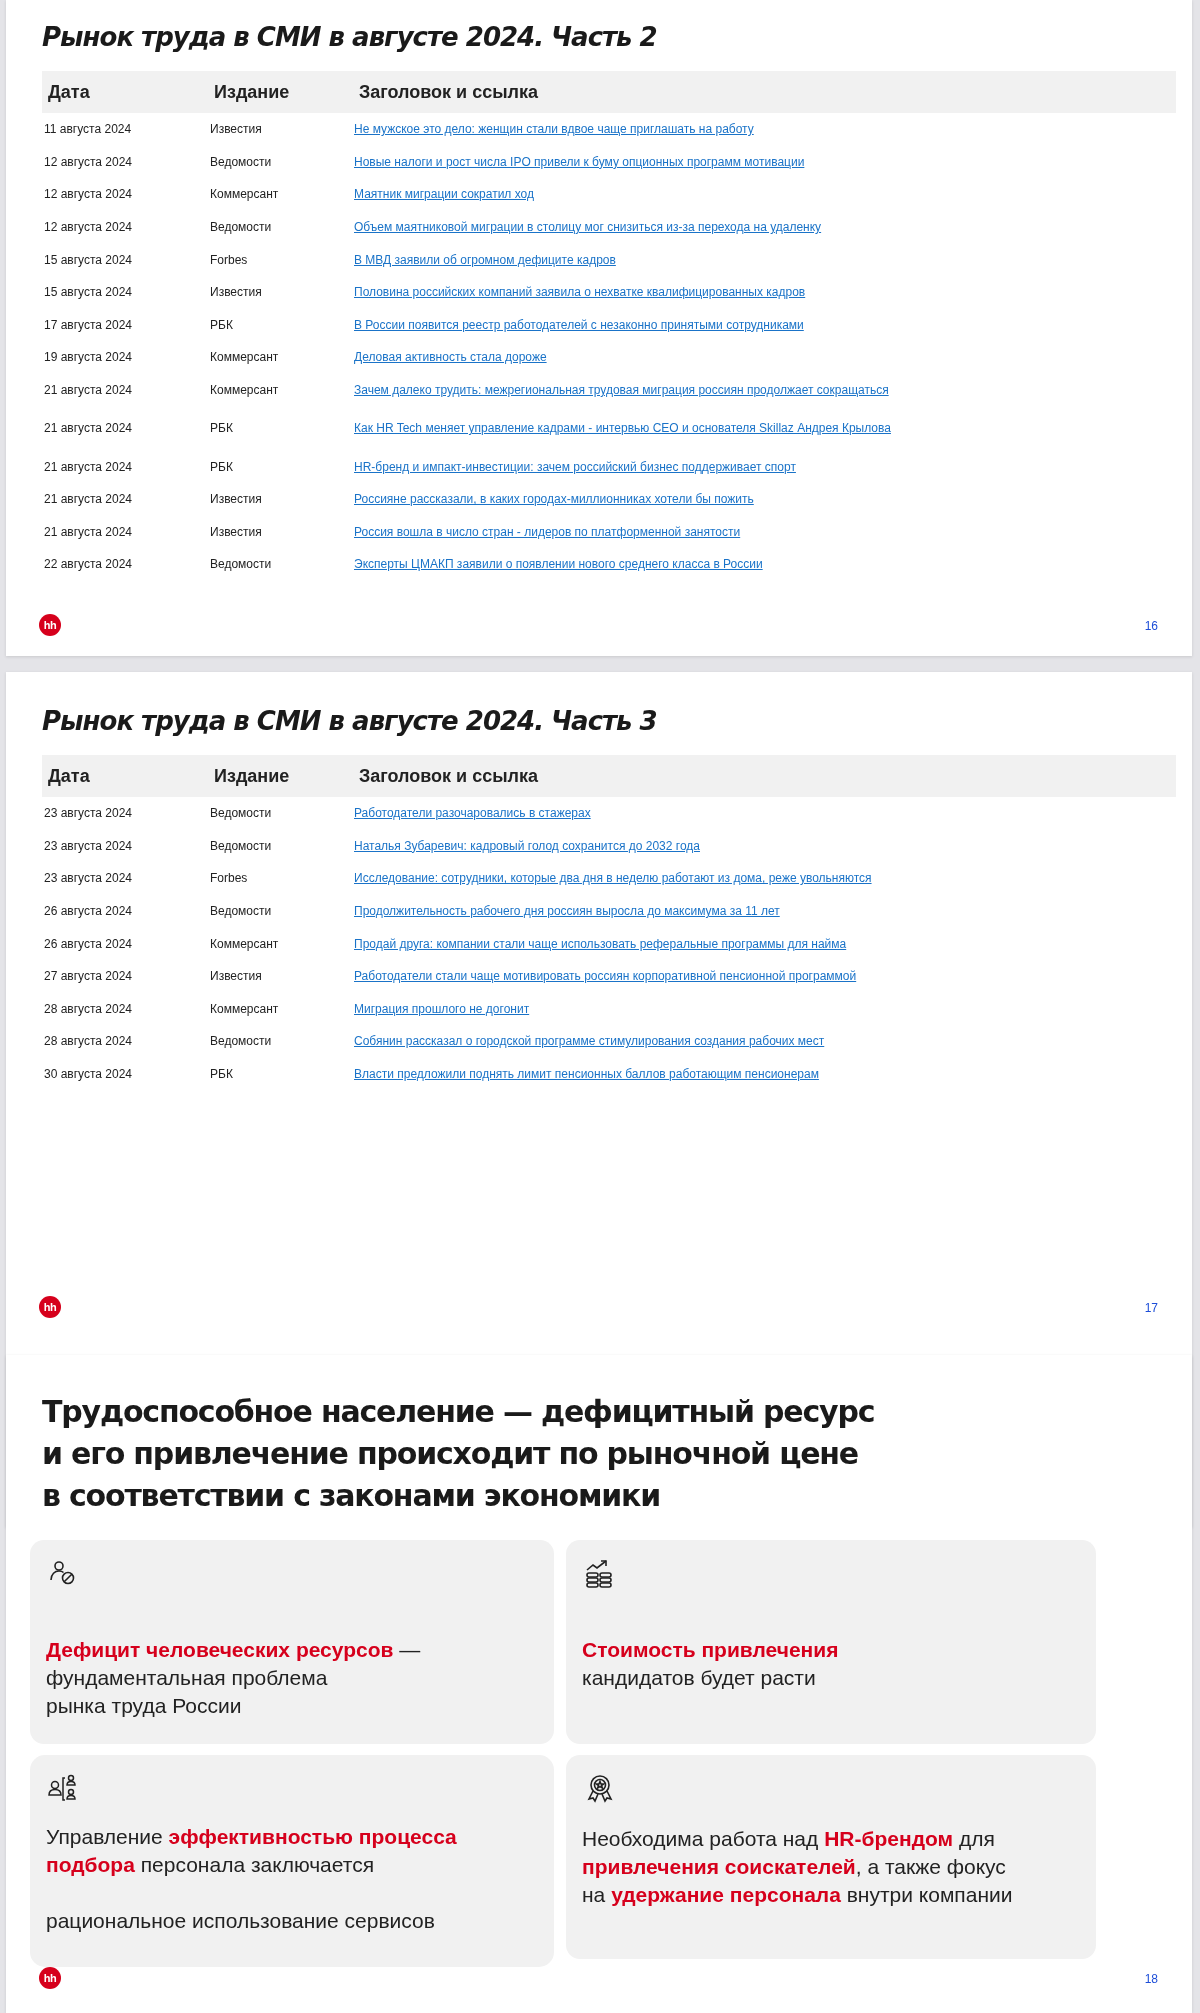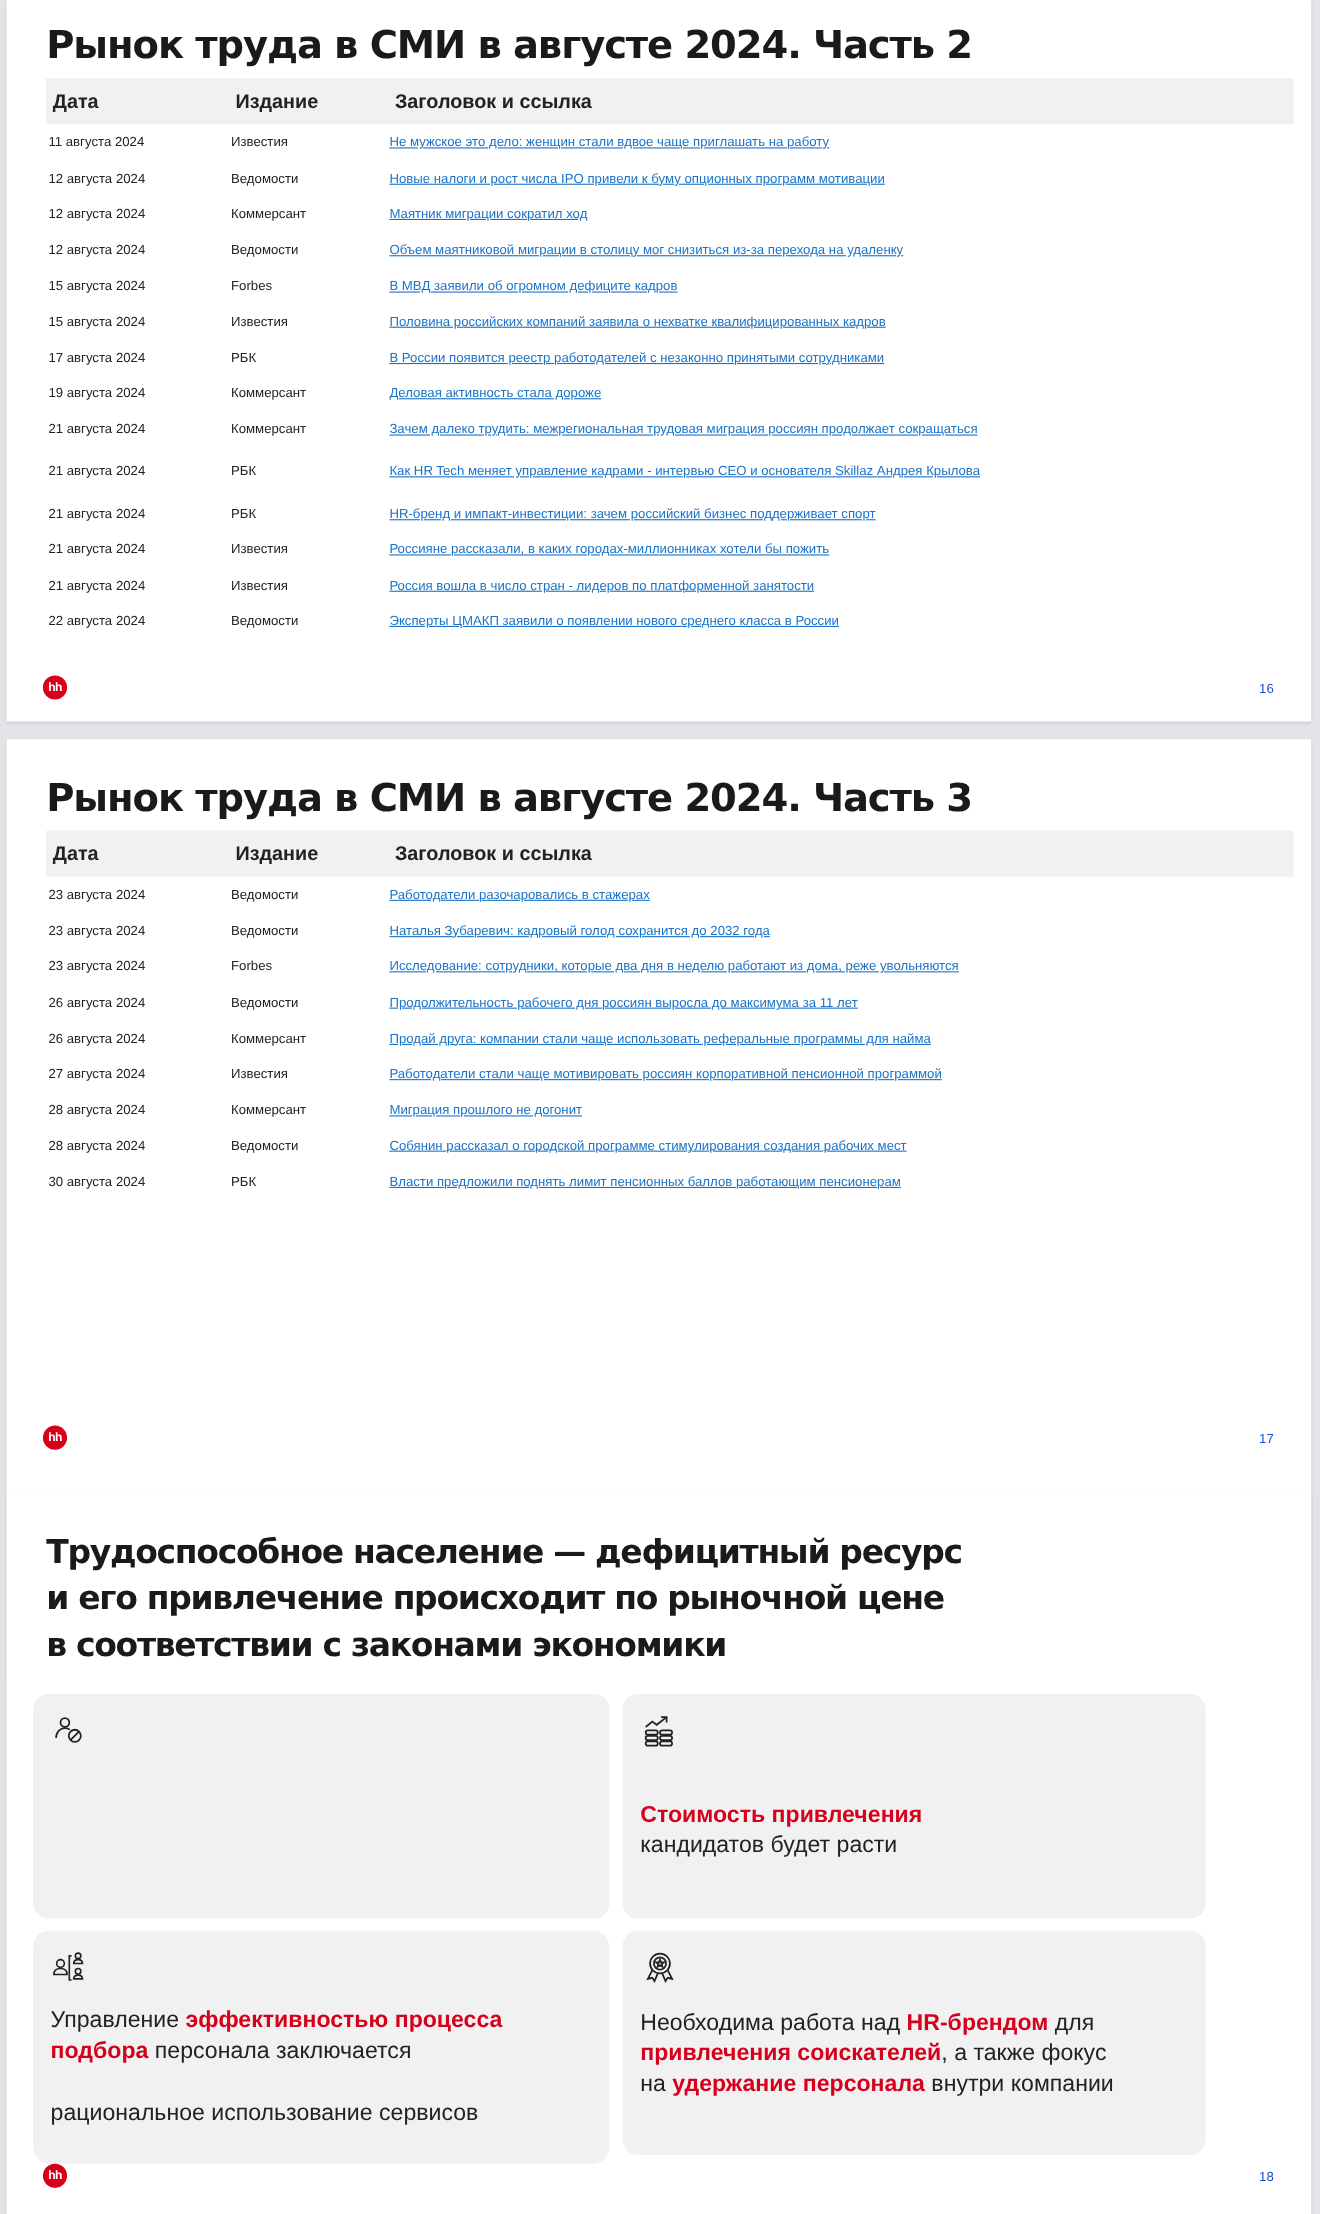--- a/index.html
+++ b/index.html
@@ -6,21 +6,21 @@
   html, body { width: 1200px; height: 2013px; background: #e4e4e8; overflow: hidden; }
   body { font-family: "Liberation Sans", sans-serif; color: #222; position: relative; }
 
   .slide { position: absolute; left: 6px; width: 1186px; background: #fff;
            box-shadow: 0 1px 3px rgba(0,0,0,0.12); }
   #slide16 { top: 0; height: 656px; }
   #slide17 { top: 672px; height: 855px; }
   #slide18 { top: 1355px; height: 658px; }
 
   .slide-title { position: absolute; left: 36px; font-family: "DejaVu Sans", sans-serif;
-                 font-weight: bold; font-size: 35px; letter-spacing: -1px; color: #1a1a1a; }
+                 font-weight: bold; font-size: 26px; letter-spacing: -1px; color: #1a1a1a; font-style: italic; }
   #slide16 .slide-title { top: 22px; }
   #slide17 .slide-title { top: 34px; }
 
   .news-table { position: absolute; left: 36px; width: 1134px; }
   #slide16 .news-table { top: 71px; }
   #slide17 .news-table { top: 83px; }
   .thead { display: flex; height: 42px; background: #f1f1f1; align-items: center;
            font-weight: bold; font-size: 18px; color: #222; }
   .th-date { width: 172px; padding-left: 6px; }
   .th-src { width: 145px; padding-left: 0; }
@@ -209,20 +209,21 @@
     <div>в соответствии с законами экономики</div>
   </div>
 
   <div class="card" id="card1">
     <svg class="icon" viewBox="0 0 32 32" fill="none" stroke="#222" stroke-width="1.6">
       <circle cx="11" cy="8" r="4"></circle>
       <path d="M3 22 C3 16 7 13 11 13 C13 13 14.5 13.5 15.5 14.5"></path>
       <circle cx="20" cy="20" r="5.5"></circle>
       <line x1="16.2" y1="23.8" x2="23.8" y2="16.2"></line>
     </svg>
+    <div class="text"><span class="hl">Дефицит человеческих ресурсов</span><span> —</span><br><span>фундаментальная проблема</span><br><span>рынка труда России</span></div>
   </div>
 
   <div class="card" id="card2">
     <svg class="icon" viewBox="0 0 32 32" fill="none" stroke="#222" stroke-width="1.6">
       <polyline points="3,12 9,7 13,10 22,3"></polyline>
       <polyline points="17,3 22,3 22,8"></polyline>
       <rect x="3" y="15" width="11" height="4" rx="2"></rect>
       <rect x="3" y="20" width="11" height="4" rx="2"></rect>
       <rect x="3" y="25" width="11" height="4" rx="2"></rect>
       <rect x="16" y="15" width="11" height="4" rx="2"></rect>

